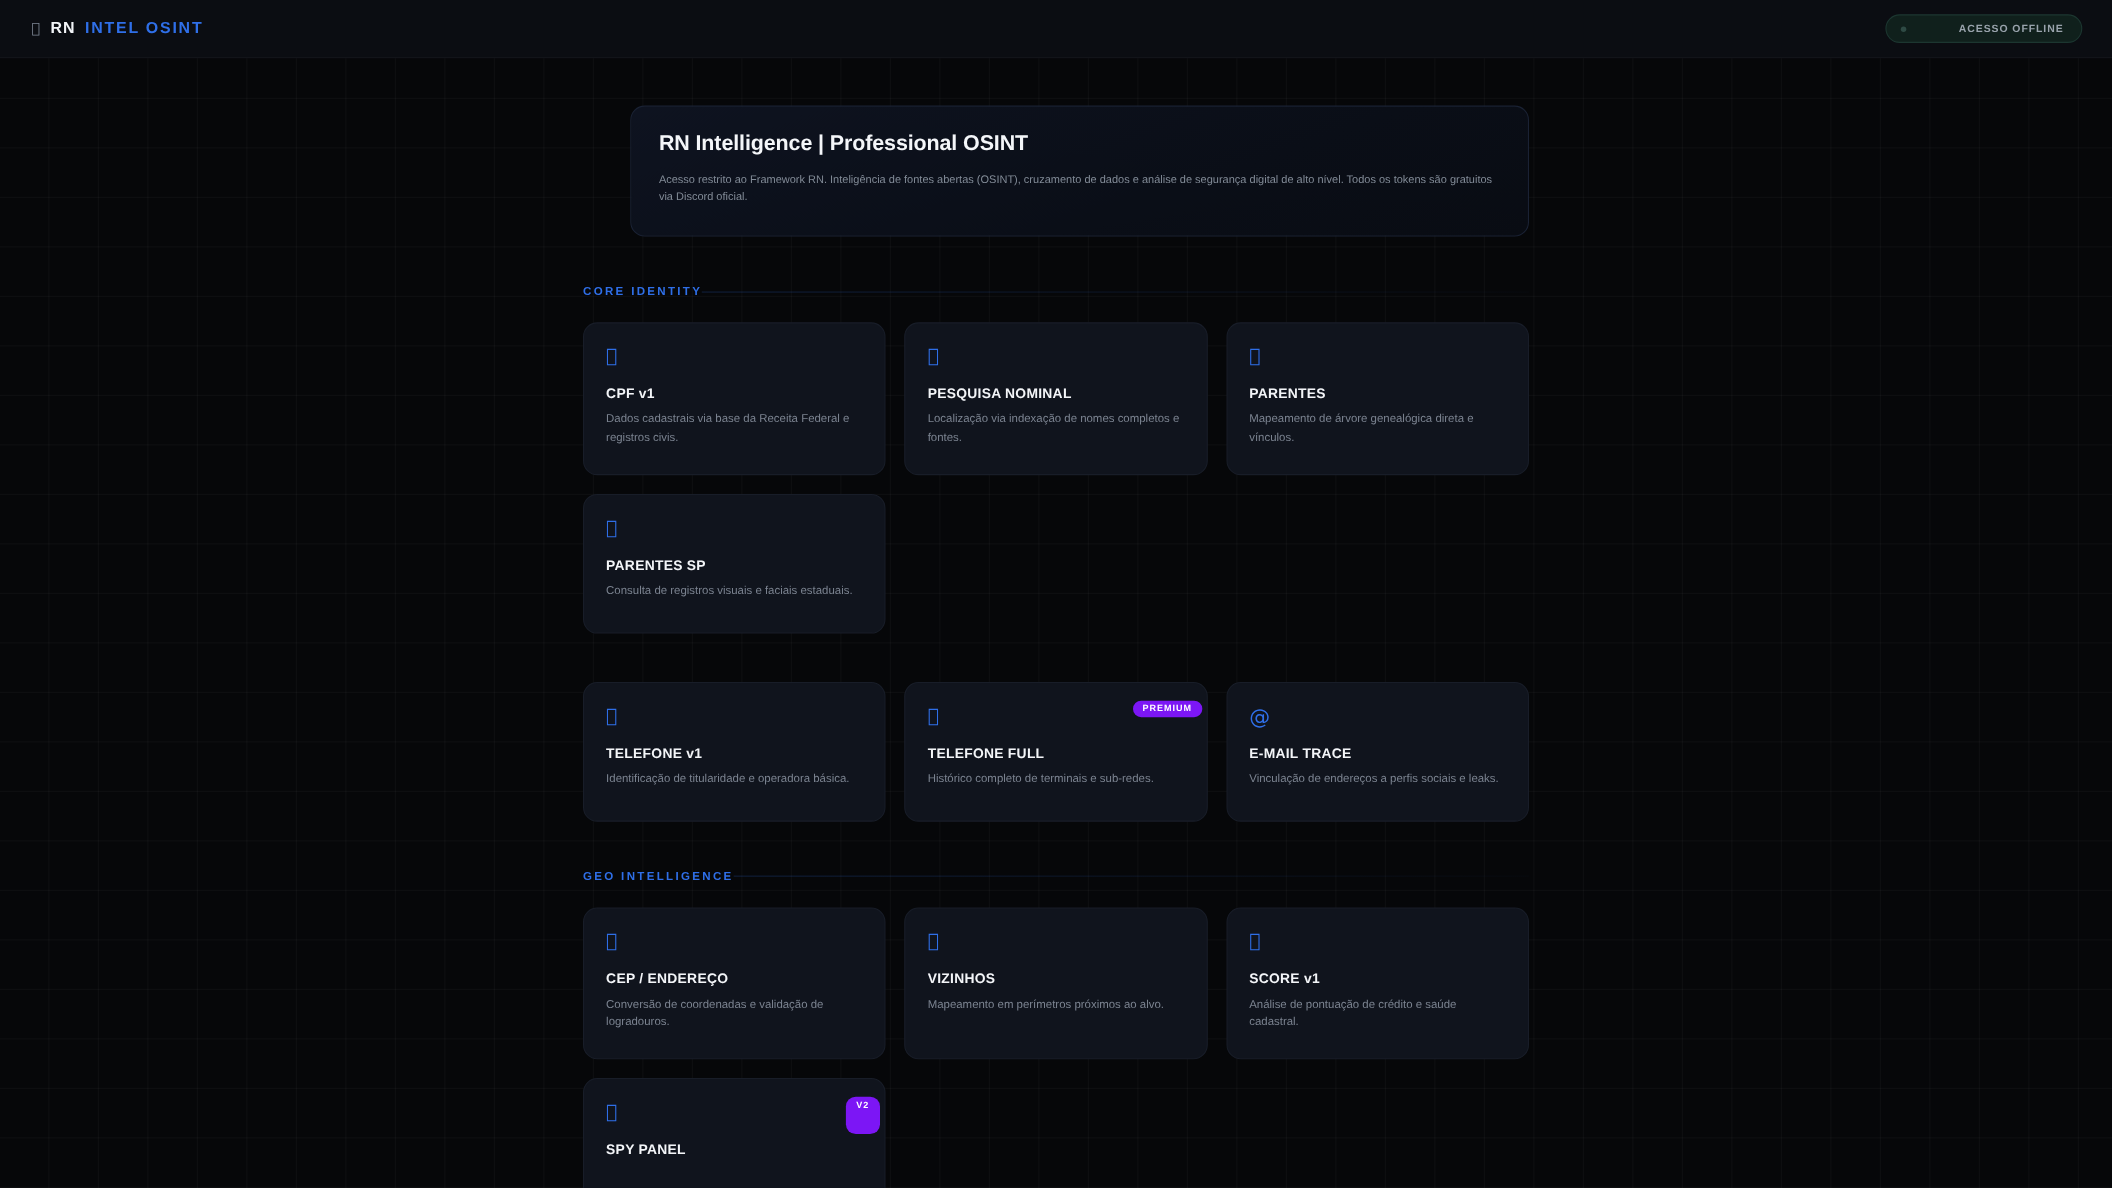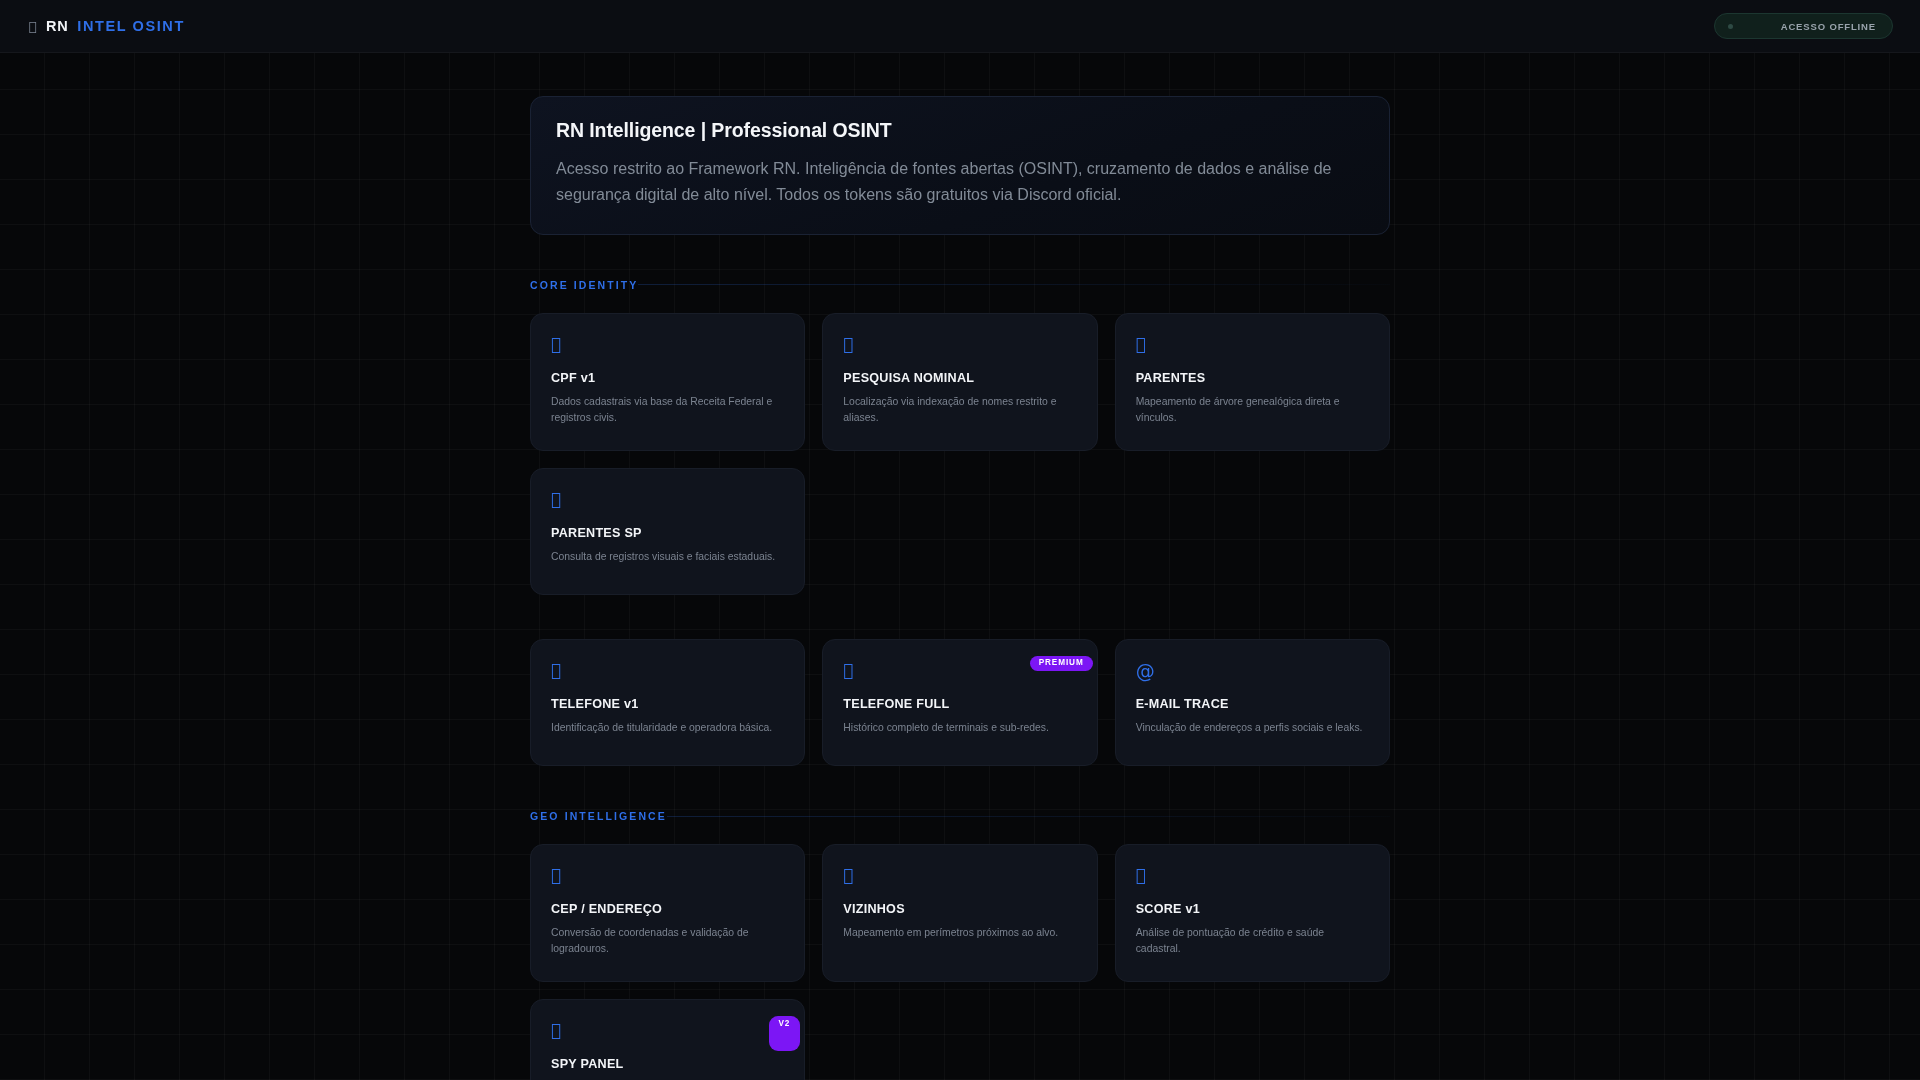--- a/index.html
+++ b/index.html
@@ -110,32 +110,33 @@
     margin: 0 auto;
     padding-top: 43px;
   }
 
   
   .hero {
     border: 1px solid #1a2234;
     border-radius: 13px;
     background: linear-gradient(160deg, #0e1320 0%, #0a0e17 62%, #090c13 100%);
     padding: 22px 25px 26px 25px;
+    margin-left: 43px;
   }
 
   .hero-title {
     font-size: 19.5px;
     font-weight: bold;
     color: #f4f6f9;
     letter-spacing: -0.1px;
     margin-bottom: 14px;
   }
 
   .hero-desc {
-    font-size: 16px;
+    font-size: 10px;
     line-height: 1.62;
     color: #828b97;
     max-width: 795px;
   }
 
   
   .section {
     margin-top: 44px;
   }
 
@@ -254,21 +255,21 @@
           </div>
           <div class="grid">
             <div class="card">
               <span class="card-icon"></span>
               <div class="card-title">CPF v1</div>
               <div class="card-desc">Dados cadastrais via base da Receita Federal e registros civis.</div>
             </div>
             <div class="card">
               <span class="card-icon"></span>
               <div class="card-title">PESQUISA NOMINAL</div>
-              <div class="card-desc">Localização via indexação de nomes restrito e aliases.</div>
+              <div class="card-desc">Localização via indexação de nomes completos e fontes.</div>
             </div>
             <div class="card">
               <span class="card-icon"></span>
               <div class="card-title">PARENTES</div>
               <div class="card-desc">Mapeamento de árvore genealógica direta e vínculos.</div>
             </div>
             <div class="card">
               <span class="card-icon"></span>
               <div class="card-title">PARENTES SP</div>
               <div class="card-desc">Consulta de registros visuais e faciais estaduais.</div>

